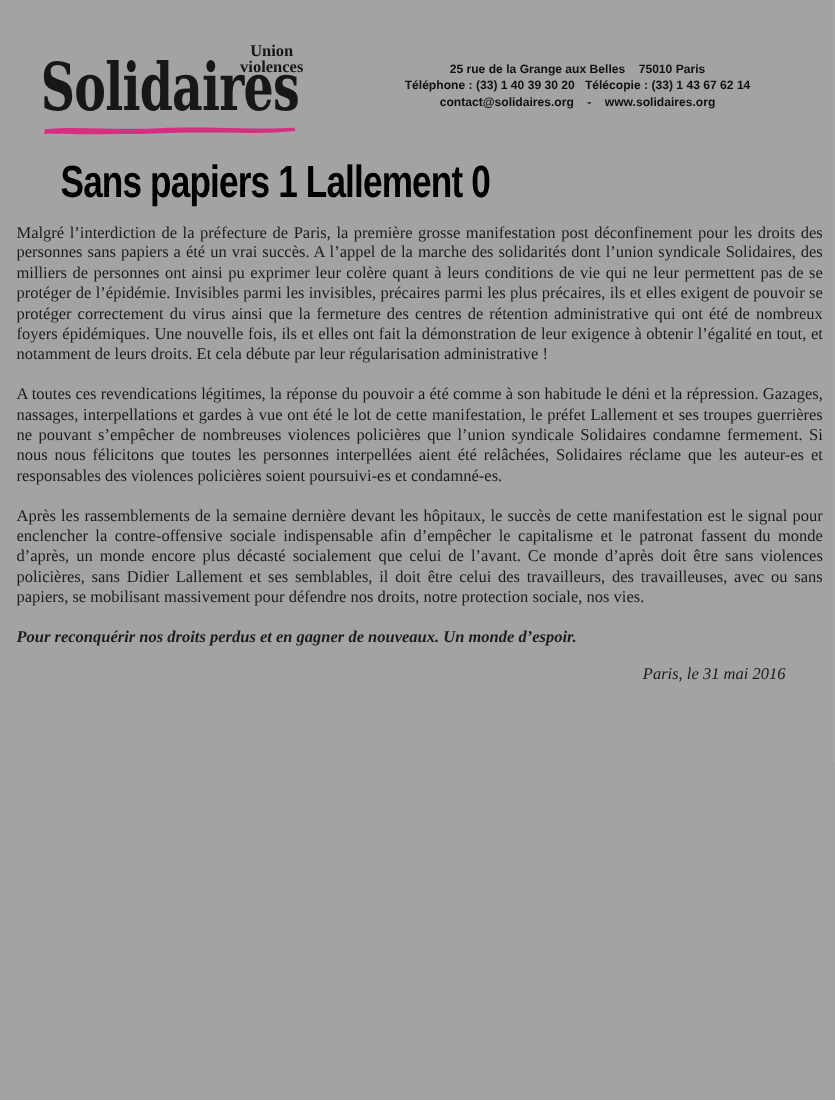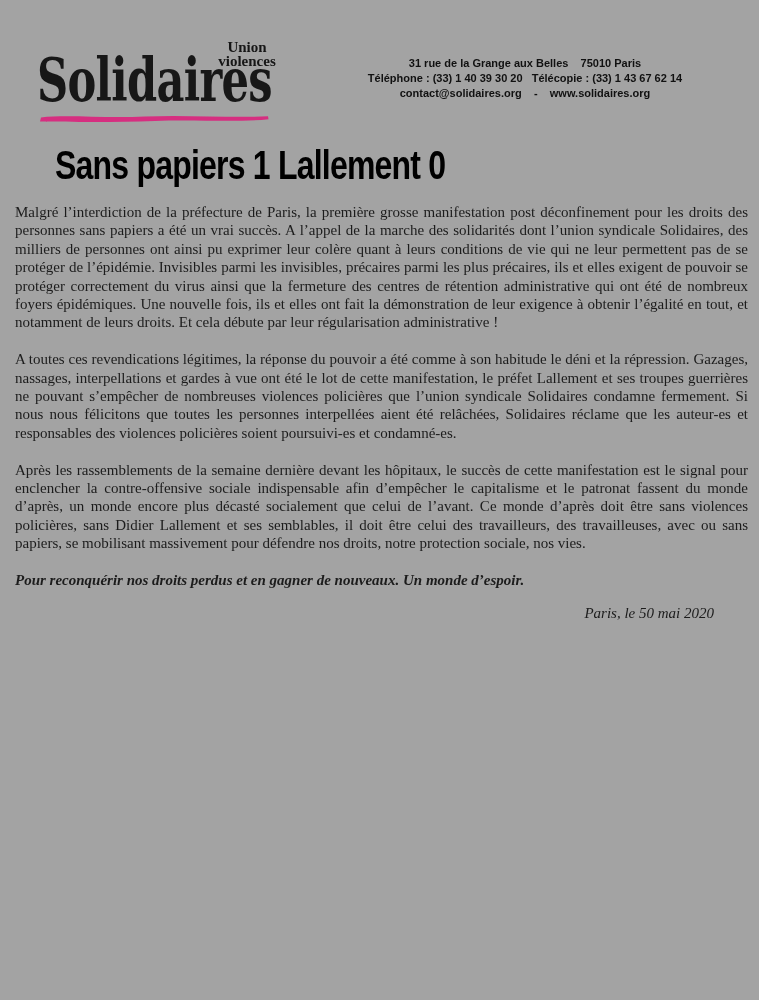--- a/index.html
+++ b/index.html
@@ -111,30 +111,30 @@
       <div>Union</div>
       <div>violences</div>
     </div>
     <div class="logo-wordmark">Solidaires</div>
     <svg class="logo-underline" viewBox="0 0 234 12" width="234" height="12" preserveAspectRatio="none" aria-hidden="true">
       <path d="M4 5.5 C 30 2.5, 68 6.5, 108 4.5 C 148 2.5, 196 6.2, 231 4.2 L 231.5 7.2 C 200 10.6, 158 7.4, 118 9 C 78 10.6, 34 10, 3 9.6 Z" fill="#d62e80"></path>
     </svg>
   </div>
 
   <div class="contact-block">
-    <div class="contact-line">31 rue de la Grange aux Belles    75010 Paris</div>
+    <div class="contact-line">25 rue de la Grange aux Belles    75010 Paris</div>
     <div class="contact-line">Téléphone : (33) 1 40 39 30 20   Télécopie : (33) 1 43 67 62 14</div>
     <div class="contact-line">contact@solidaires.org    -    www.solidaires.org</div>
   </div>
 
   <div class="doc-title">
     <span class="condensed">Sans papiers 1 Lallement 0</span>
   </div>
 
   <div class="doc-body">
     <p>Malgré l’interdiction de la préfecture de Paris, la première grosse manifestation post déconfinement pour les droits des personnes sans papiers a été un vrai succès. A l’appel de la marche des solidarités dont l’union syndicale Solidaires, des milliers de personnes ont ainsi pu exprimer leur colère quant à leurs conditions de vie qui ne leur permettent pas de se protéger de l’épidémie. Invisibles parmi les invisibles, précaires parmi les plus précaires, ils et elles exigent de pouvoir se protéger correctement du virus ainsi que la fermeture des centres de rétention administrative qui ont été de nombreux foyers épidémiques. Une nouvelle fois, ils et elles ont fait la démonstration de leur exigence à obtenir l’égalité en tout, et notamment de leurs droits. Et cela débute par leur régularisation administrative !</p>
     <p>A toutes ces revendications légitimes, la réponse du pouvoir a été comme à son habitude le déni et la répression. Gazages, nassages, interpellations et gardes à vue ont été le lot de cette manifestation, le préfet Lallement et ses troupes guerrières ne pouvant s’empêcher de nombreuses violences policières que l’union syndicale Solidaires condamne fermement. Si nous nous félicitons que toutes les personnes interpellées aient été relâchées, Solidaires réclame que les auteur-es et responsables des violences policières soient poursuivi-es et condamné-es.</p>
     <p>Après les rassemblements de la semaine dernière devant les hôpitaux, le succès de cette manifestation est le signal pour enclencher la contre-offensive sociale indispensable afin d’empêcher le capitalisme et le patronat fassent du monde d’après, un monde encore plus décasté socialement que celui de l’avant. Ce monde d’après doit être sans violences policières, sans Didier Lallement et ses semblables, il doit être celui des travailleurs, des travailleuses, avec ou sans papiers, se mobilisant massivement pour défendre nos droits, notre protection sociale, nos vies.</p>
     <p class="conclusion">Pour reconquérir nos droits perdus et en gagner de nouveaux. Un monde d’espoir.</p>
-    <p class="dateline">Paris, le 50 mai 2020</p>
+    <p class="dateline">Paris, le 31 mai 2016</p>
   </div>
 
 </div>
 
 </body></html>

